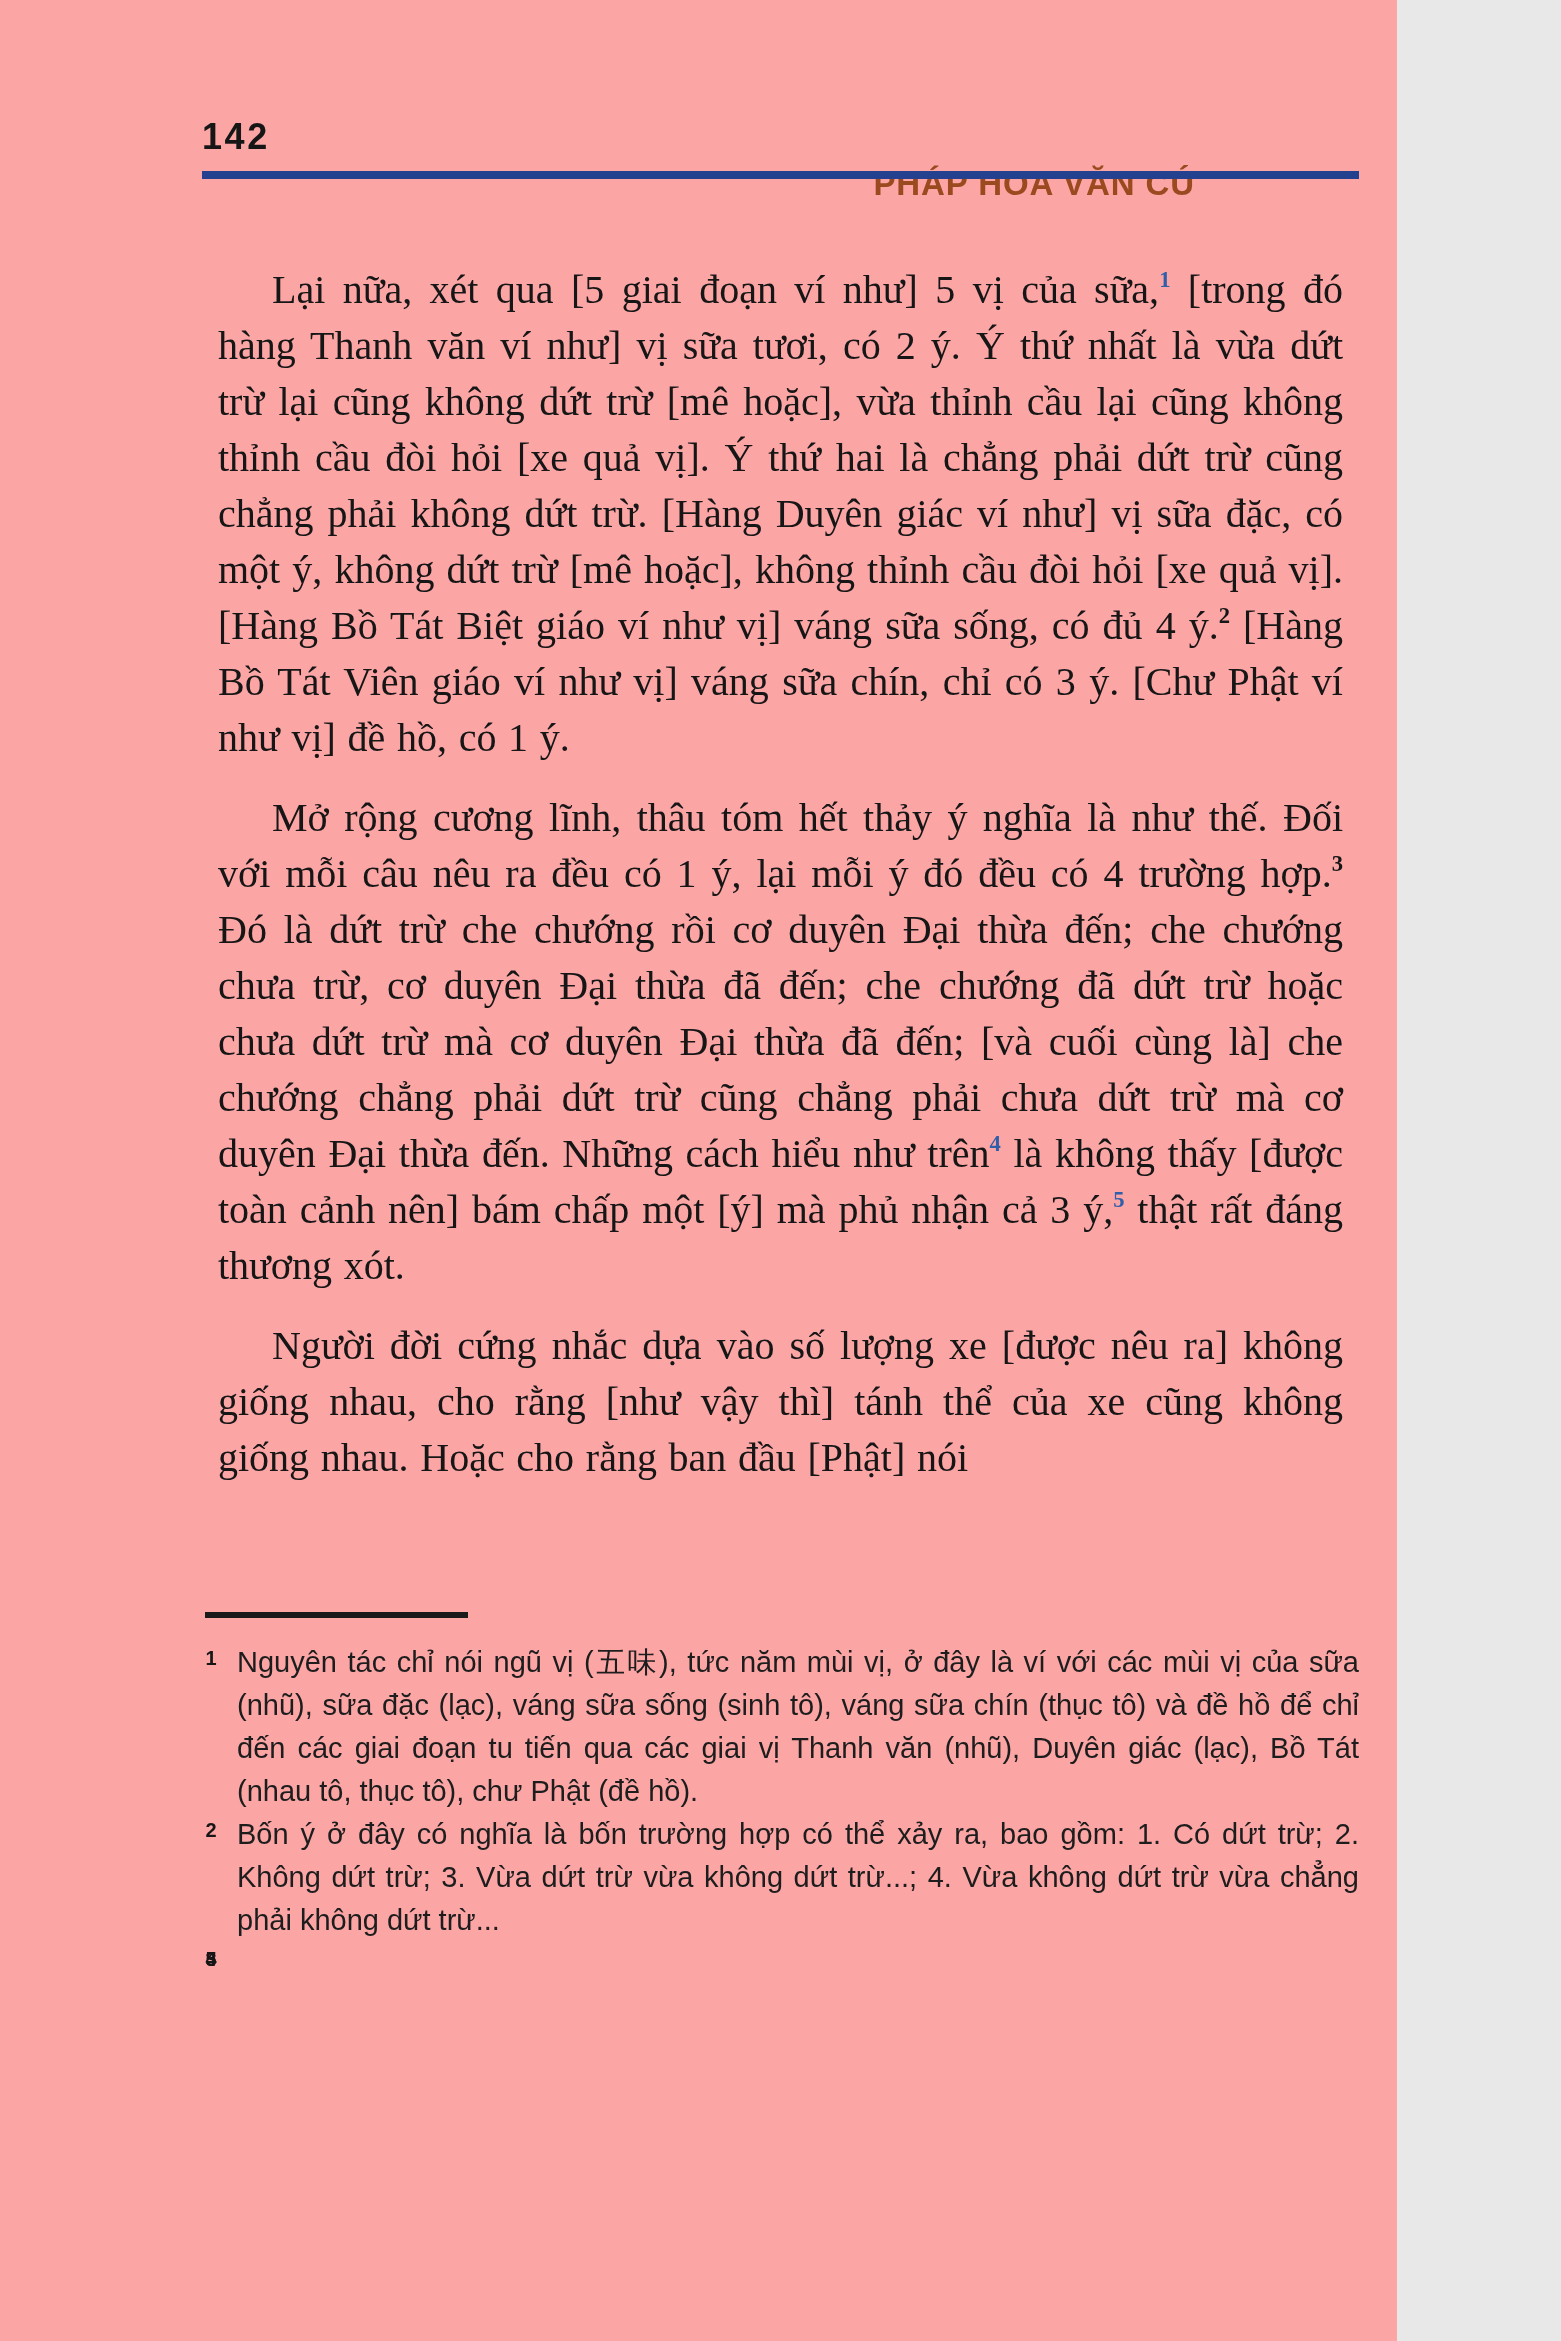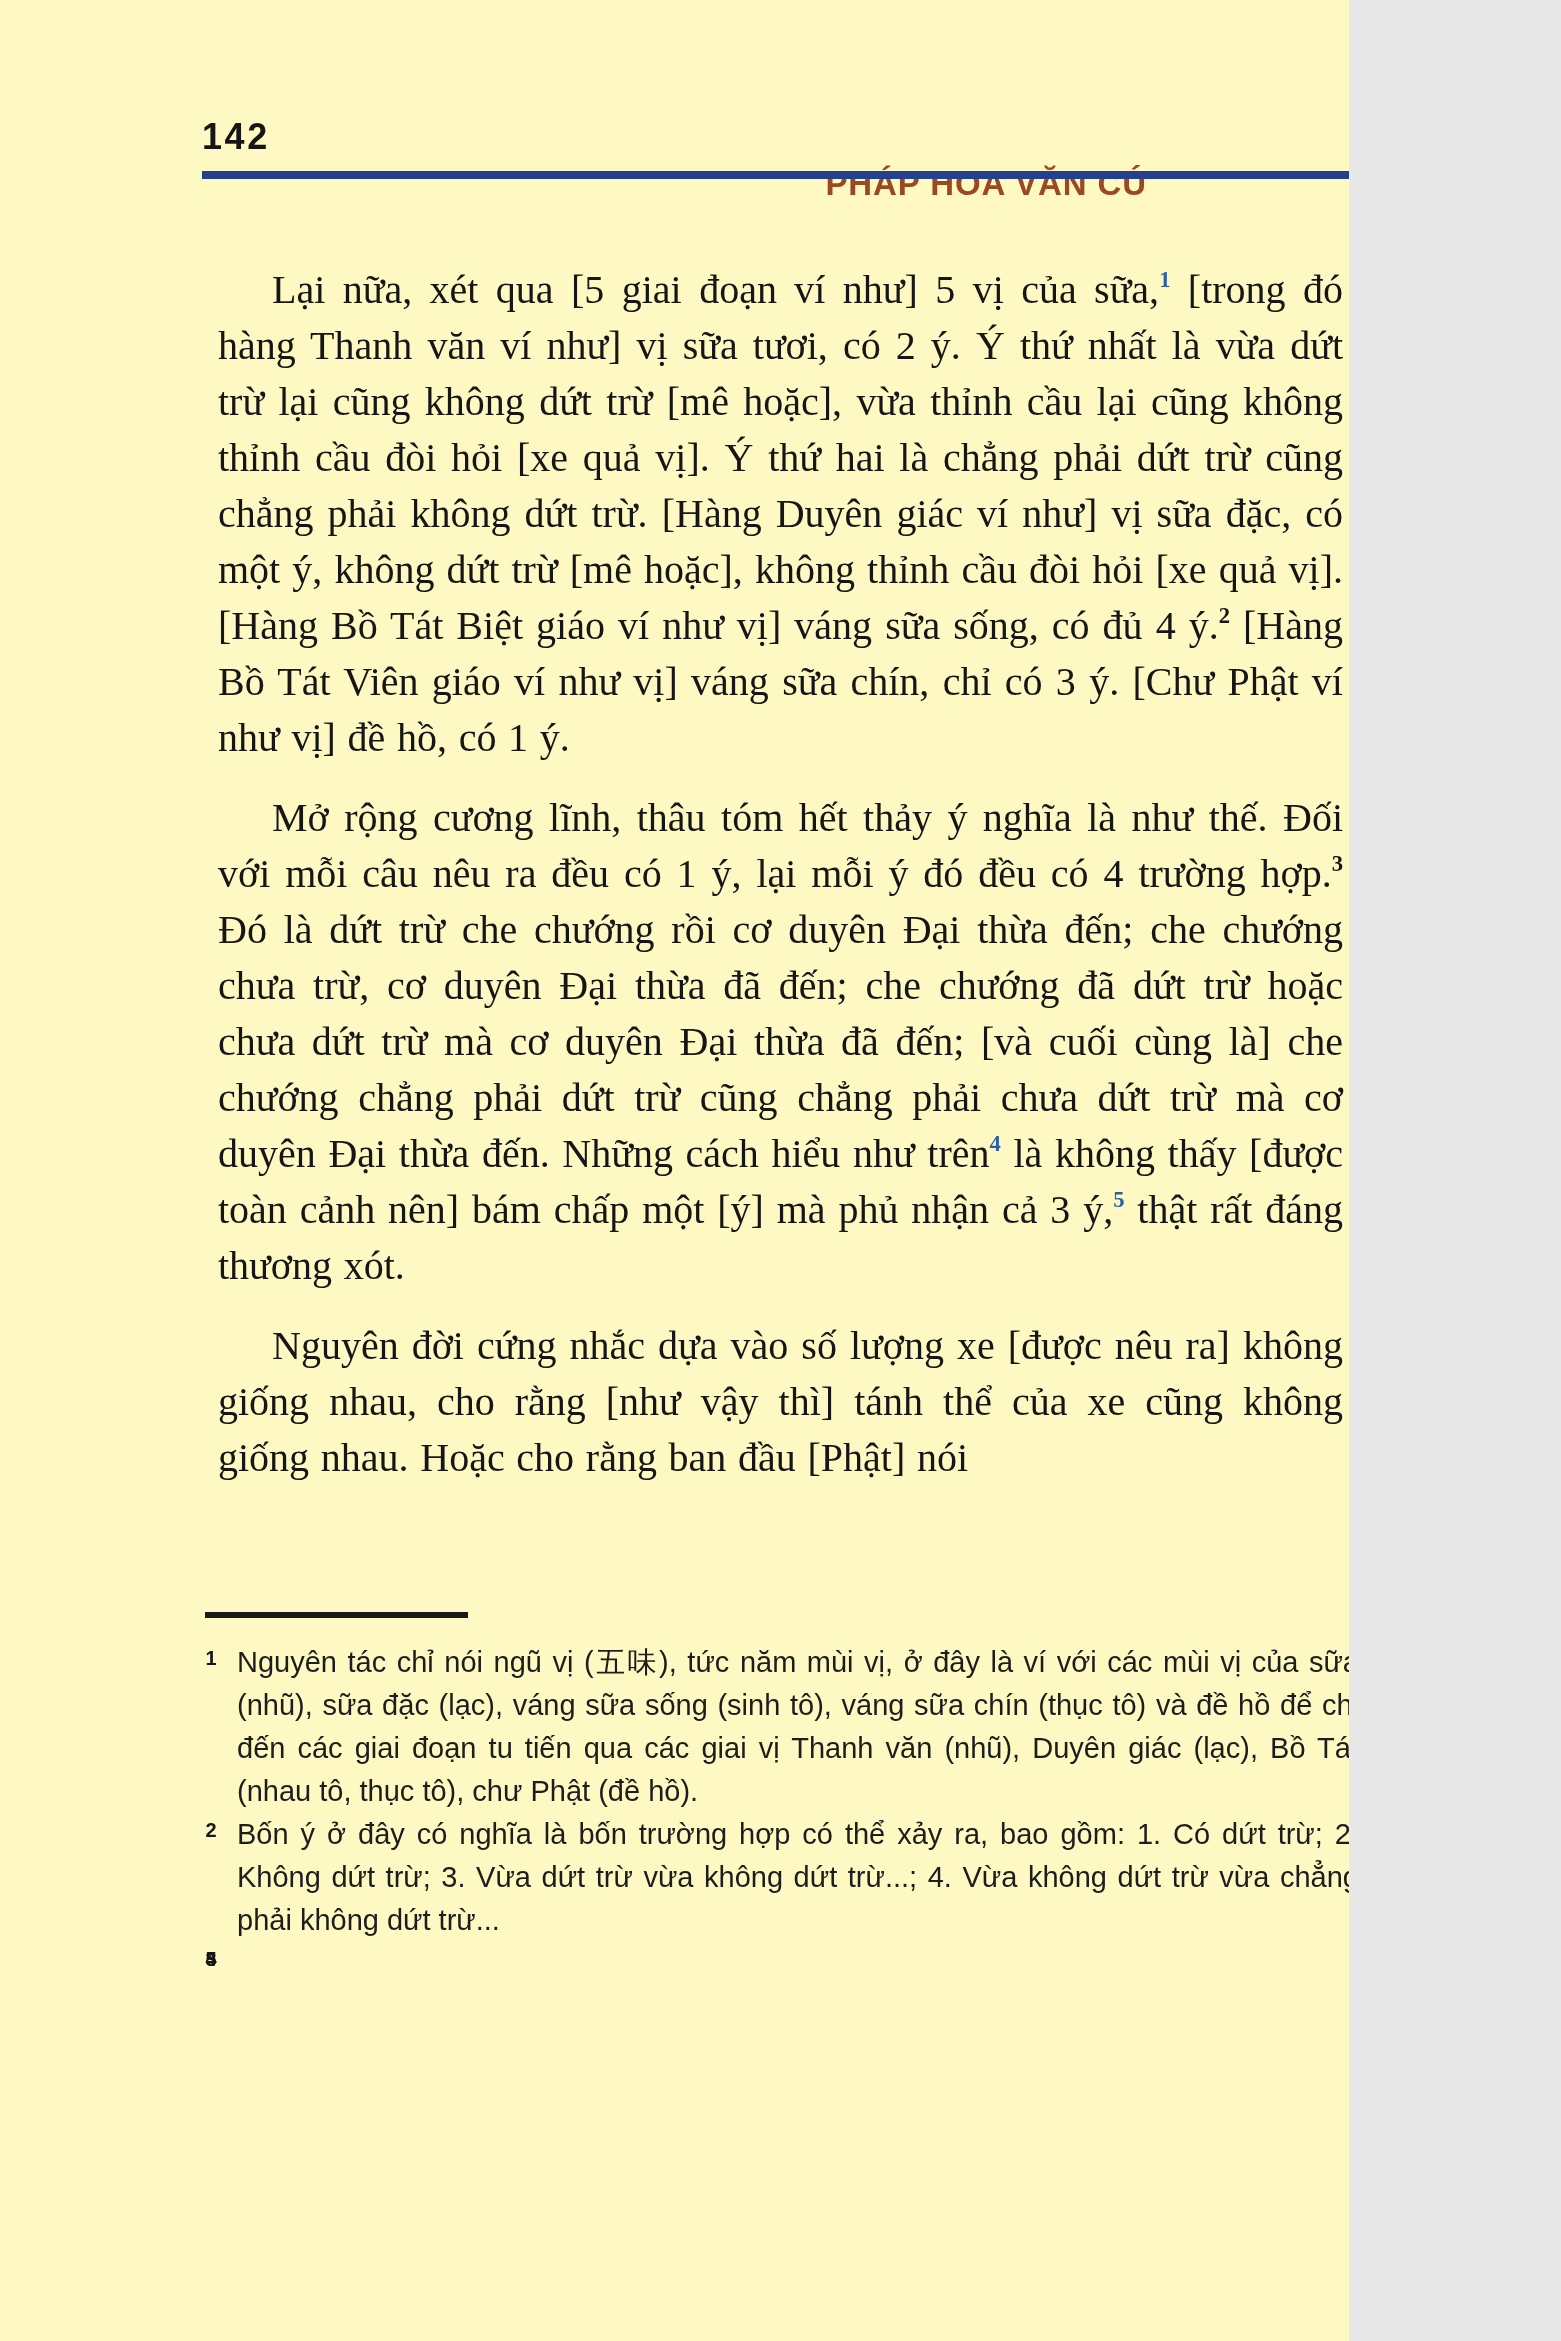--- a/index.html
+++ b/index.html
@@ -1,21 +1,22 @@
 <!DOCTYPE html>
 <html style="--accent_brown: #9B4A20; --rule_blue: #24418F; --link_blue: #2E5FA8; --body_text: #161616;font-size:14px"><head>
 <meta charset="utf-8">
 <style>
   html,body{margin:0;padding:0;background:#e8e8e8;}
   .page{
     position:relative;
     width:1349px;height:2342px;
-    background:#fef9c3;
+    background:#fca5a5;
     overflow:hidden;
     font-family:"Liberation Serif", serif;
+    padding-left:48px;
   }
   
   .page-number{
     position:absolute;left:202px;top:116px;
     font-family:"Liberation Sans", sans-serif;
     font-weight:700;font-size:36px;line-height:42px;
     letter-spacing:2.6px;color:#161616;
   }
   .header-title{
     position:absolute;right:202px;top:121px;
@@ -73,21 +74,21 @@
 <body>
 
 <div class="page">
   <div class="page-number">142</div>
   <div class="header-title">PHÁP HOA VĂN CÚ</div>
   <div class="header-rule"></div>
 
   <main class="body-text" id="body-text">
       <p class="para">Lại nữa, xét qua [5 giai đoạn ví như] 5 vị của sữa,<sup class="fnref link">1</sup> [trong đó hàng Thanh văn ví như] vị sữa tươi, có 2 ý. Ý thứ nhất là vừa dứt trừ lại cũng không dứt trừ [mê hoặc], vừa thỉnh cầu lại cũng không thỉnh cầu đòi hỏi [xe quả vị]. Ý thứ hai là chẳng phải dứt trừ cũng chẳng phải không dứt trừ. [Hàng Duyên giác ví như] vị sữa đặc, có một ý, không dứt trừ [mê hoặc], không thỉnh cầu đòi hỏi [xe quả vị]. [Hàng Bồ Tát Biệt giáo ví như vị] váng sữa sống, có đủ 4 ý.<sup class="fnref">2</sup> [Hàng Bồ Tát Viên giáo ví như vị] váng sữa chín, chỉ có 3 ý. [Chư Phật ví như vị] đề hồ, có 1 ý.</p>
       <p class="para">Mở rộng cương lĩnh, thâu tóm hết thảy ý nghĩa là như thế. Đối với mỗi câu nêu ra đều có 1 ý, lại mỗi ý đó đều có 4 trường hợp.<sup class="fnref">3</sup> Đó là dứt trừ che chướng rồi cơ duyên Đại thừa đến; che chướng chưa trừ, cơ duyên Đại thừa đã đến; che chướng đã dứt trừ hoặc chưa dứt trừ mà cơ duyên Đại thừa đã đến; [và cuối cùng là] che chướng chẳng phải dứt trừ cũng chẳng phải chưa dứt trừ mà cơ duyên Đại thừa đến. Những cách hiểu như trên<sup class="fnref link">4</sup> là không thấy [được toàn cảnh nên] bám chấp một [ý] mà phủ nhận cả 3 ý,<sup class="fnref link">5</sup> thật rất đáng thương xót.</p>
-      <p class="para">Nguyên đời cứng nhắc dựa vào số lượng xe [được nêu ra] không giống nhau, cho rằng [như vậy thì] tánh thể của xe cũng không giống nhau. Hoặc cho rằng ban đầu [Phật] nói</p>
+      <p class="para">Người đời cứng nhắc dựa vào số lượng xe [được nêu ra] không giống nhau, cho rằng [như vậy thì] tánh thể của xe cũng không giống nhau. Hoặc cho rằng ban đầu [Phật] nói</p>
     </main>
 
   <div class="fn-separator"></div>
 
   <section class="footnotes" id="footnotes">
       <div class="footnote"><span class="fn-marker">1</span><span>Nguyên tác chỉ nói ngũ vị (五味), tức năm mùi vị, ở đây là ví với các mùi vị của sữa (nhũ), sữa đặc (lạc), váng sữa sống (sinh tô), váng sữa chín (thục tô) và đề hồ để chỉ đến các giai đoạn tu tiến qua các giai vị Thanh văn (nhũ), Duyên giác (lạc), Bồ Tát (nhau tô, thục tô), chư Phật (đề hồ).</span></div>
       <div class="footnote"><span class="fn-marker">2</span><span>Bốn ý ở đây có nghĩa là bốn trường hợp có thể xảy ra, bao gồm: 1. Có dứt trừ; 2. Không dứt trừ; 3. Vừa dứt trừ vừa không dứt trừ...; 4. Vừa không dứt trừ vừa chẳng phải không dứt trừ...</span></div>
       <div class="footnote"><span class="fn-marker">3</span></div>
       <div class="footnote"><span class="fn-marker">4</span></div>
       <div class="footnote"><span class="fn-marker">5</span></div>

